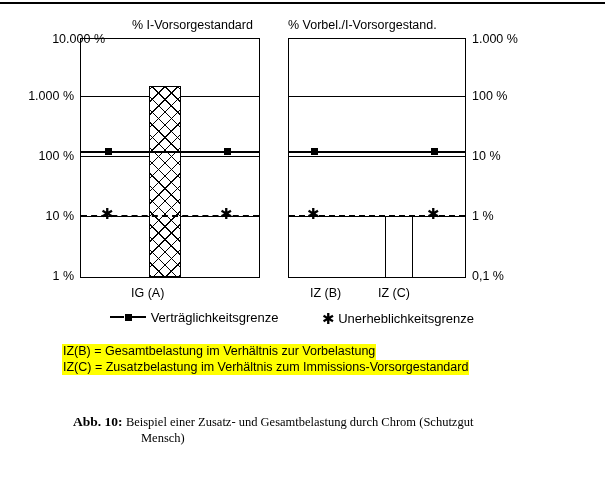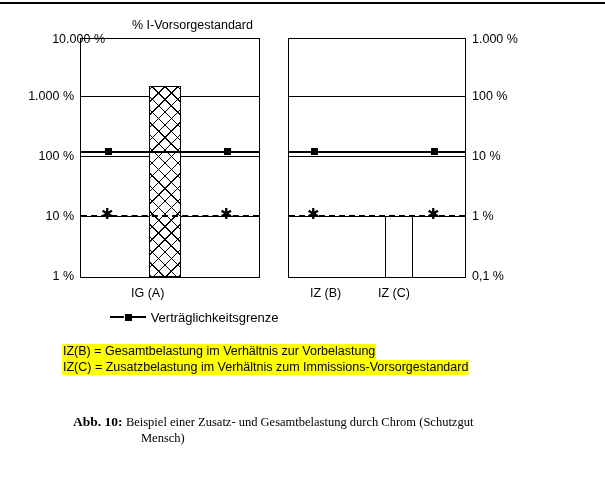--- a/index.html
+++ b/index.html
@@ -188,20 +188,21 @@
   }
 </style>
 </head>
 <body>
 
 <div class="top-rule"></div>
 
 <div id="figure">
 
   <div class="panel-title" id="title-left">% I-Vorsorgestandard</div>
+  <div class="panel-title" id="title-right">% Vorbel./I-Vorsorgestand.</div>
 
   <div class="plot" id="plot-left">
 
     <div class="gridline" style="top:57px;"></div>
     <div class="gridline" style="top:117px;"></div>
     <div class="gridline" style="top:177px;"></div>
 
     <div class="bar-hatch" style="left:68px; width:32px; top:47px; bottom:0;"></div>
 
     <div class="line-solid" style="left:0; right:0; top:112px;"></div>
@@ -245,20 +246,24 @@
 
   <div class="axis-caption" style="left:310px; top:272px;">IZ (B)</div>
   <div class="axis-caption" style="left:378px; top:272px;">IZ (C)</div>
 </div>
 
 <div id="legend">
   <div class="legend-entry" style="left:110px; top:0;">
     <span class="legend-dash"></span><span class="legend-sq"></span><span class="legend-dash"></span>
     <span>Verträglichkeitsgrenze</span>
   </div>
+  <div class="legend-entry" style="left:322px; top:0;">
+    <span class="legend-star">✱</span>
+    <span>Unerheblichkeitsgrenze</span>
+  </div>
 </div>
 
 <div id="key">
   <span class="key-line">IZ(B) = Gesamtbelastung im Verhältnis zur Vorbelastung</span>
   <span class="key-line">IZ(C) = Zusatzbelastung im Verhältnis zum Immissions-Vorsorgestandard</span>
 </div>
 
 <div id="caption">
   <b>Abb. 10:</b>
   <span class="cap-text">Beispiel einer Zusatz- und Gesamtbelastung durch Chrom (Schutzgut</span>

